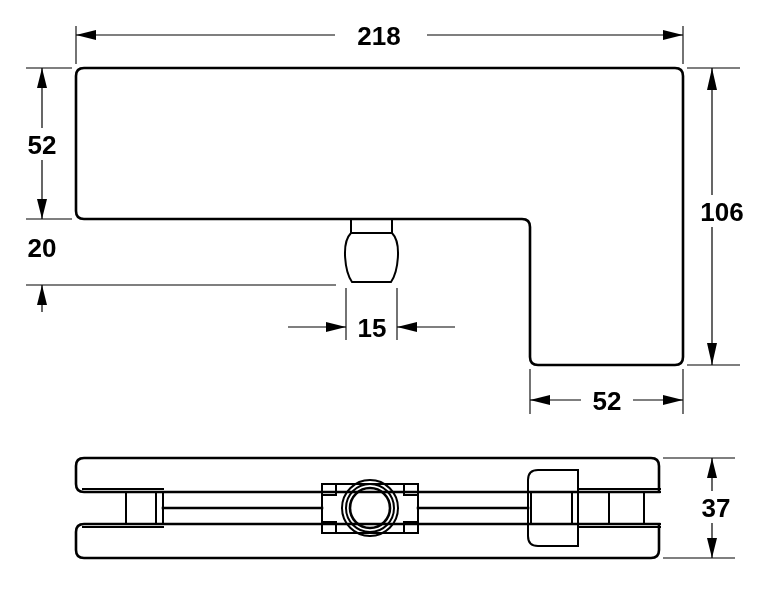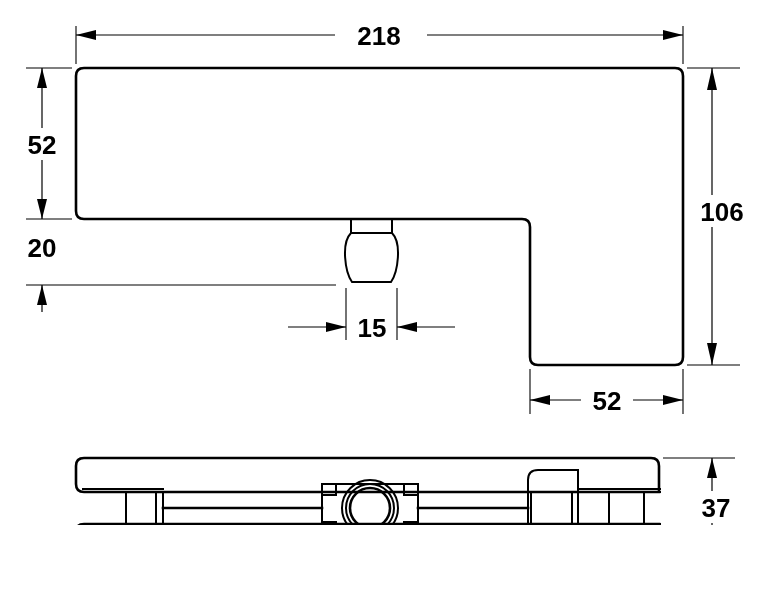--- a/index.html
+++ b/index.html
@@ -7,21 +7,21 @@
     margin: 0;
     padding: 0;
     background: #ffffff;
   }
   body {
     font-family: "Liberation Sans", sans-serif;
   }
   #drawing-root {
     position: relative;
     width: 765px;
-    height: 525px;
+    height: 602px;
     background: #ffffff;
     overflow: hidden;
   }
   svg#drawing-svg {
     display: block;
     width: 765px;
     height: 602px;
   }
   .part-outline {
     fill: none;

